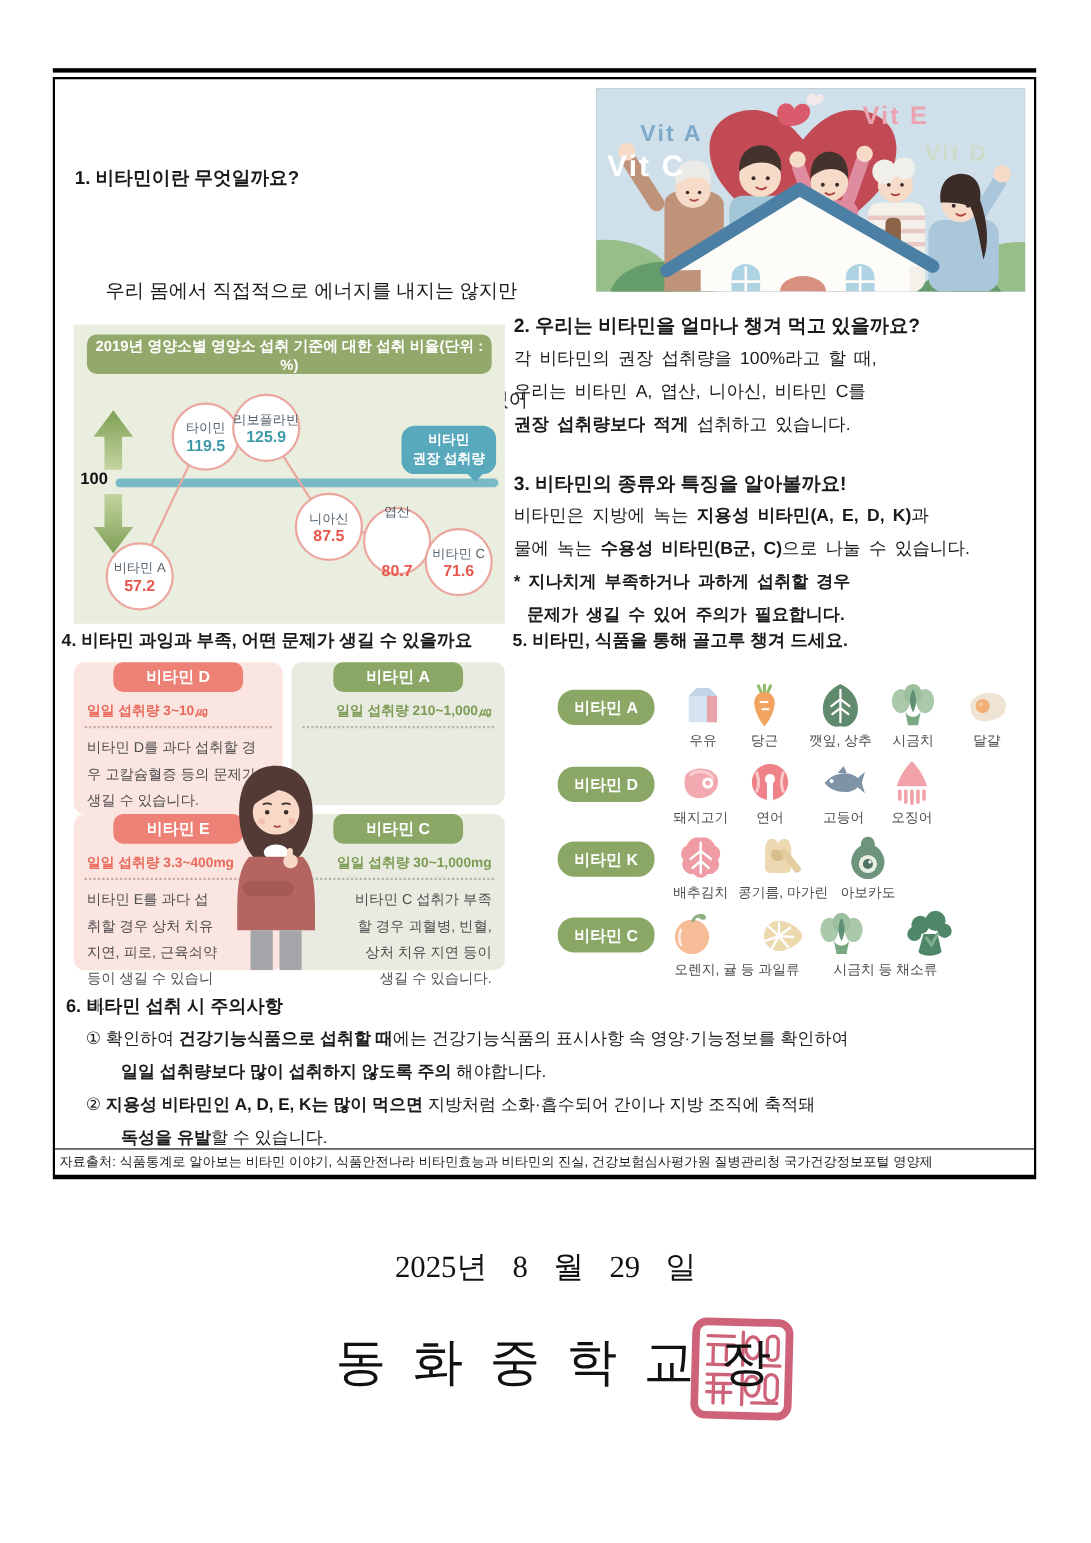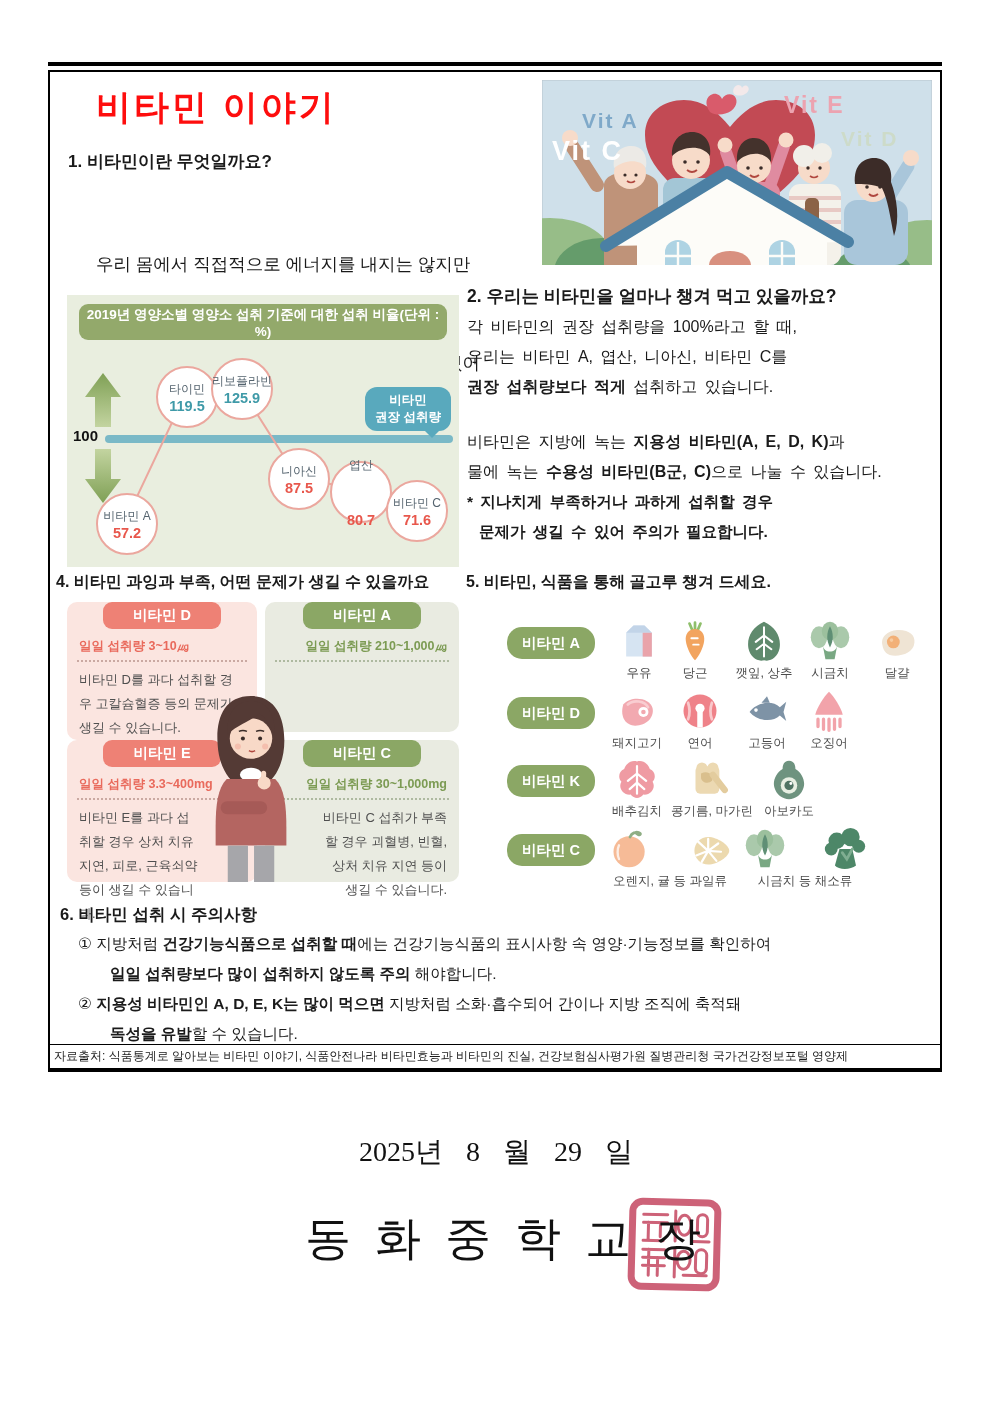--- a/index.html
+++ b/index.html
@@ -78,21 +78,20 @@
 </style>
 </head>
 <body>
 
 <div class="page">
 
   <div class="toprule"></div>
 
   <div class="box">
 
-    <div class="doc-title">비타민 이야기</div>
 
     <svg class="hero" viewBox="0 0 390 185">
       <rect x="0" y="0" width="390" height="185" fill="#cfe0ea" stroke="#b8c4cc" stroke-width="1"></rect>
 
       <ellipse cx="8" cy="178" rx="62" ry="40" fill="#97bd88"></ellipse>
       <ellipse cx="60" cy="192" rx="48" ry="34" fill="#659c6b"></ellipse>
       <ellipse cx="385" cy="182" rx="62" ry="42" fill="#97bd88"></ellipse>
       <ellipse cx="330" cy="193" rx="40" ry="26" fill="#659c6b"></ellipse>
 
       <path d="M188 150 C135 112 103 88 103 55 C103 32 122 20 142 20 C161 20 176 32 188 47 C200 32 215 20 234 20 C254 20 273 32 273 55 C273 88 241 112 188 150 Z" fill="#c24a54"></path>
@@ -237,20 +236,21 @@
     </div>
 
     <div class="s2">
       <div class="colhead">2. 우리는 비타민을 얼마나 챙겨 먹고 있을까요?</div>
       <div class="sline">각 비타민의 권장 섭취량을 100%라고 할 때,</div>
       <div class="sline">우리는 비타민 A, 엽산, 니아신, 비타민 C를</div>
       <div class="sline"><b>권장 섭취량보다 적게</b><span> 섭취하고 있습니다.</span></div>
     </div>
 
     <div class="s3">
+      <div class="colhead">3. 비타민의 종류와 특징을 알아볼까요!</div>
       <div class="sline"><span>비타민은 지방에 녹는 </span><b>지용성 비타민(A, E, D, K)</b><span>과</span></div>
       <div class="sline"><span>물에 녹는 </span><b>수용성 비타민(B군, C)</b><span>으로 나눌 수 있습니다.</span></div>
       <div class="sline note">* 지나치게 부족하거나 과하게 섭취할 경우</div>
       <div class="sline note" style="padding-left:12px;">문제가 생길 수 있어 주의가 필요합니다.</div>
     </div>
 
     <div class="shead" style="left:6px;top:500px;font-size:16px;">4. 비타민 과잉과 부족, 어떤 문제가 생길 수 있을까요</div>
 
     <div class="card card-d">
       <div class="tab tab-red">비타민 D</div>
@@ -435,21 +435,21 @@
           <circle cx="39" cy="21" r="7" fill="#4d8768"></circle>
           <circle cx="9" cy="24" r="7" fill="#4d8768"></circle>
           <path d="M18 24 H32 L36 42 C30 47 17 47 13 42 Z" fill="#4d8768"></path>
           <path d="M21 28 L26 35 L32 24" stroke="#7fae91" stroke-width="3" fill="none" stroke-linecap="round"></path>
         </svg>
       </div>
       <div class="flabel">시금치 등 채소류</div>
     </div>
 
     <div class="shead" style="left:10px;top:832px;font-size:16.5px;">6. 비타민 섭취 시 주의사항</div>
-    <div class="s6line" style="left:28px;top:862px;"><span>①</span><span> </span><span>지방처럼 </span><b>건강기능식품으로 섭취할 때</b><span>에는 건강기능식품의 표시사항 속 영양·기능정보를 확인하여</span></div>
+    <div class="s6line" style="left:28px;top:862px;"><span>①</span><span> </span><span>확인하여 </span><b>건강기능식품으로 섭취할 때</b><span>에는 건강기능식품의 표시사항 속 영양·기능정보를 확인하여</span></div>
     <div class="s6line" style="left:60px;top:892px;"><b>일일 섭취량보다 많이 섭취하지 않도록 주의</b><span> 해야합니다.</span></div>
     <div class="s6line" style="left:28px;top:922px;"><span>②</span><span> </span><b>지용성 비타민인 A, D, E, K는 많이 먹으면</b><span> 지방처럼 소화·흡수되어 간이나 지방 조직에 축적돼</span></div>
     <div class="s6line" style="left:60px;top:952px;"><b>독성을 유발</b><span>할 수 있습니다.</span></div>
 
     <div class="source">자료출처: 식품통계로 알아보는 비타민 이야기, 식품안전나라 비타민효능과 비타민의 진실, 건강보험심사평가원 질병관리청 국가건강정보포털 영양제</div>
   </div>
 
   <div class="date">2025년 8 월 29 일</div>
 
   <svg class="stamp" viewBox="0 0 95 95">

